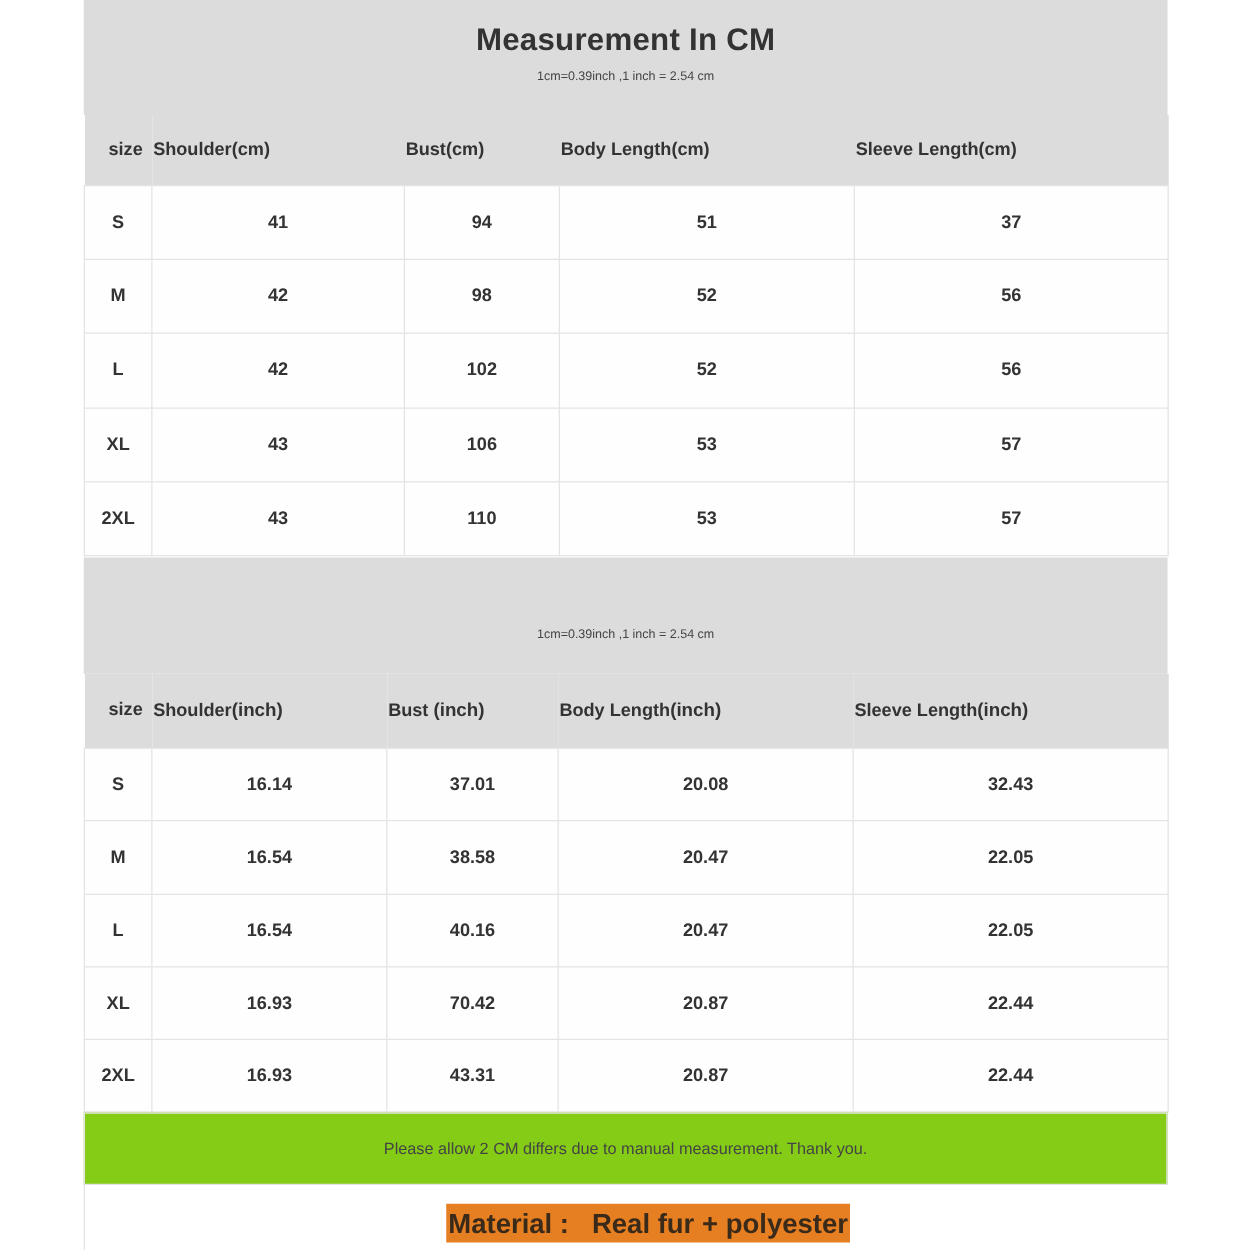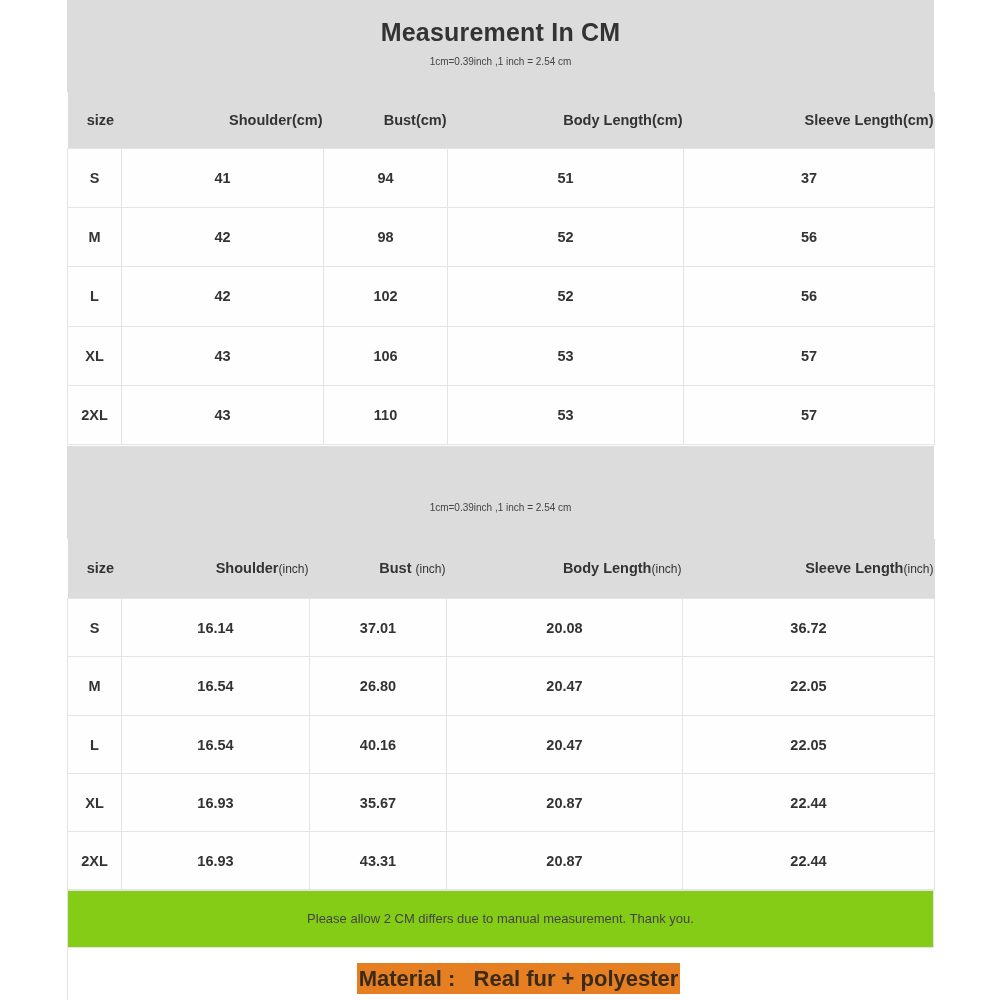--- a/index.html
+++ b/index.html
@@ -3,26 +3,26 @@
   <meta charset="utf-8">
   <style>
     html, body { margin: 0; padding: 0; background: #ffffff; }
     body { width: 1000px; height: 1000px; position: relative; overflow: hidden;
            font-family: "Liberation Sans", "DejaVu Sans", sans-serif; color: #333333; }
     .sheet { position: absolute; left: 67px; top: 0; width: 867px; }
     .section-head { background: #dcdcdc; text-align: center; position: relative; }
     .title { font-weight: bold; font-size: 25px; color: #333; letter-spacing: 0.2px; }
     .subtitle { font-size: 10px; color: #444; text-align: center; }
     table { border-collapse: collapse; width: 100%; table-layout: fixed; }
-    th { background: #dcdcdc; font-weight: bold; font-size: 14.5px; color: #333; text-align: right; }
+    th { background: #dcdcdc; font-weight: bold; font-size: 14.5px; color: #333; text-align: left; }
     th.size-col { text-align: center; padding-left: 13px; }
     td { font-weight: bold; font-size: 14.5px; color: #333; text-align: center;
          border: 1px solid #e4e4e4; background: #fefefe; }
     td.size-col { text-align: center; }
-    th .unit { font-size: 12px; font-weight: normal; }
+    th .unit { font-size: 15px; font-weight: bold; }
     .note { text-align: center; font-size: 13px; color: #444;
             border: 1px solid #e4e4e4; height: 56px; line-height: 56px; background:#84cc16; }
     .material-wrap { text-align: center; height: 60px; border-left: 1px solid #e4e4e4; }
     .material { display: inline-block; background: #e67e22; color: #3a2a1a; font-weight: bold;
                 font-size: 22px; padding: 1px 2px; margin-top: 15px; line-height: 29px; margin-left: 35px; }
   </style>
 </head>
 <body>
 
 <div class="sheet">
@@ -106,40 +106,40 @@
         <th><span>Body Length</span><span class="unit">(inch)</span></th>
         <th><span>Sleeve Length</span><span class="unit">(inch)</span></th>
       </tr>
     </thead>
     <tbody>
       <tr style="height:58px;">
         <td class="size-col">S</td>
         <td>16.14</td>
         <td>37.01</td>
         <td>20.08</td>
-        <td>36.72</td>
+        <td>32.43</td>
       </tr>
       <tr style="height:59px;">
         <td class="size-col">M</td>
         <td>16.54</td>
-        <td>26.80</td>
+        <td>38.58</td>
         <td>20.47</td>
         <td>22.05</td>
       </tr>
       <tr style="height:58px;">
         <td class="size-col">L</td>
         <td>16.54</td>
         <td>40.16</td>
         <td>20.47</td>
         <td>22.05</td>
       </tr>
       <tr style="height:58px;">
         <td class="size-col">XL</td>
         <td>16.93</td>
-        <td>35.67</td>
+        <td>70.42</td>
         <td>20.87</td>
         <td>22.44</td>
       </tr>
       <tr style="height:58px;">
         <td class="size-col">2XL</td>
         <td>16.93</td>
         <td>43.31</td>
         <td>20.87</td>
         <td>22.44</td>
       </tr>

